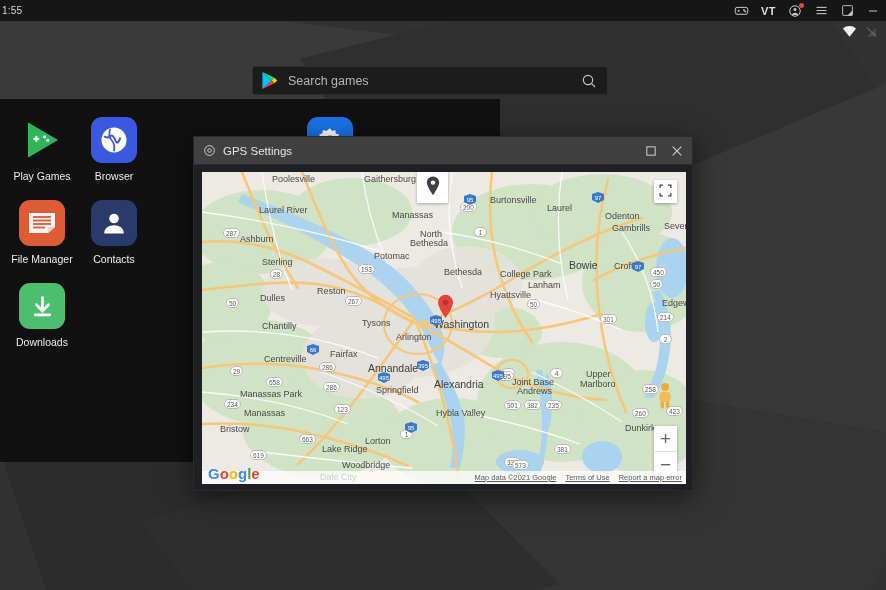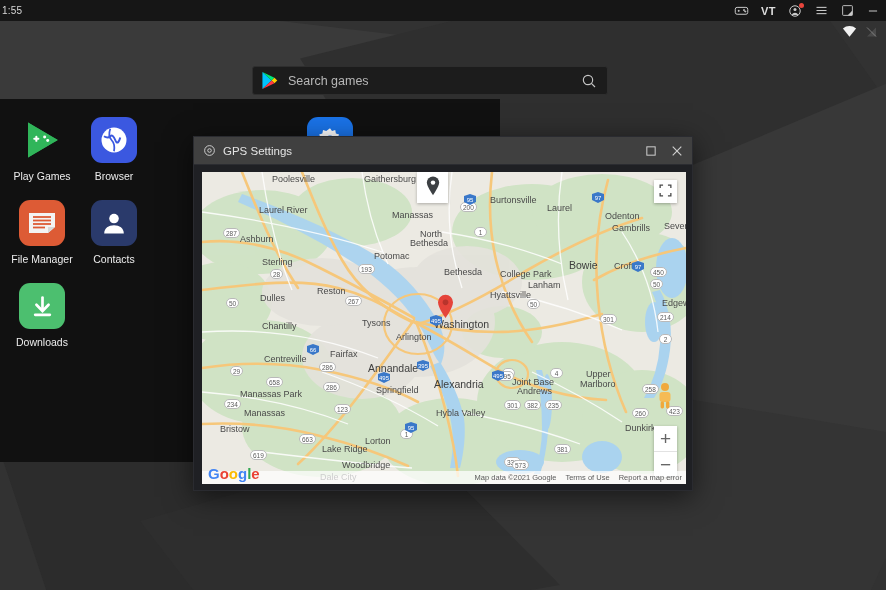--- a/index.html
+++ b/index.html
@@ -138,21 +138,21 @@
     color:#666; font-size:19px; line-height:1; user-select:none;
   }
   .zoomctl .sep { height:1px; background:#e2e2e2; padding:0; }
 
   .map-foot {
     position:absolute; left:0; right:0; bottom:0; height:13px;
     display:flex; align-items:center; justify-content:flex-end;
     padding-right:4px; gap:9px; z-index:8;
     background: rgba(255,255,255,0.72);
   }
-  .map-foot span { font-size:7.5px; color:#5b5b5b; white-space:nowrap; }
+  .map-foot span { font-size:7.5px; color:#5b5b5b; white-space:nowrap;text-decoration:underline; }
   .gbrand { position:absolute; left:6px; bottom:3px; z-index:9; display:flex; align-items:baseline; }
   .gbrand b { font-size:15px; font-weight:700; line-height:1; font-family:"Liberation Sans", sans-serif; }
 
   .marker { position:absolute; z-index:7; }
   .mlabel { position:absolute; font-size:9px; color:#4a4a4a; white-space:nowrap; z-index:6; }
   .mlabel.big { font-size:10.5px; color:#3d3d3d; }
   .shield {
     position:absolute; z-index:6; background:#fff; border:1px solid #b9b9b9;
     border-radius:6px; font-size:6.5px; color:#5a5a5a; padding:0 2px; line-height:9px; height:10px;
     display:flex; align-items:center; justify-content:center; min-width:13px;

